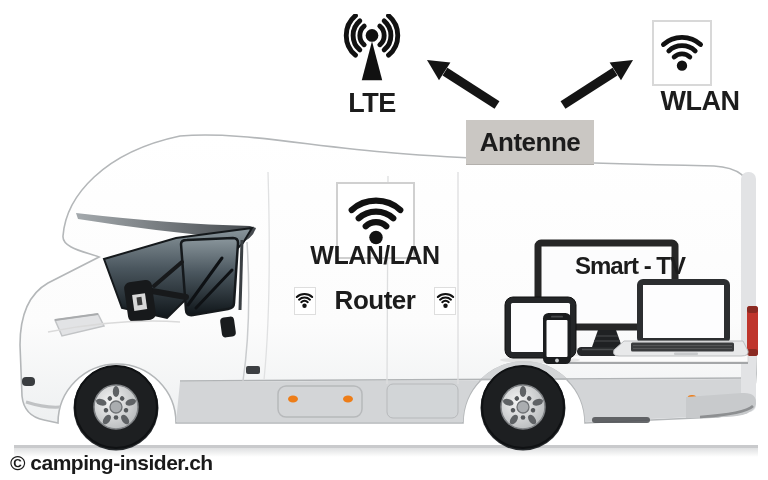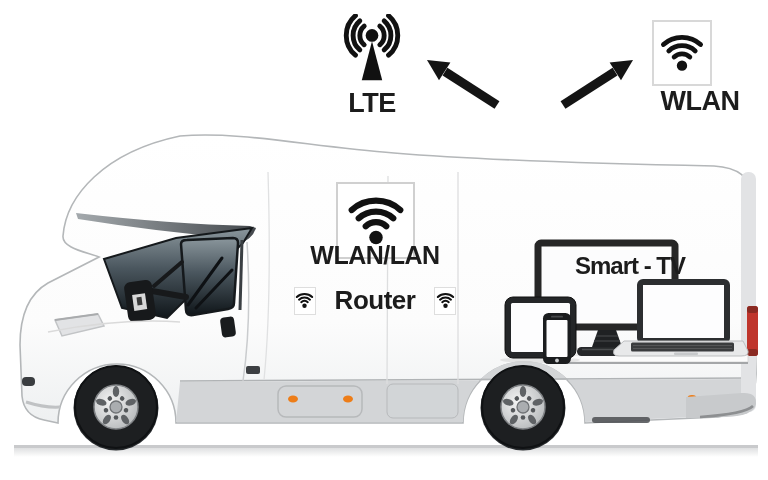--- a/index.html
+++ b/index.html
@@ -207,20 +207,23 @@
       <g stroke="#111" stroke-width="2.5" stroke-linecap="round" fill="none">
         <path d="M7.9 14.1 C 10.2 11.9 13.8 11.9 16.1 14.1"></path>
         <path d="M5.1 10.9 C 8.9 7.3 15.1 7.3 18.9 10.9"></path>
         <path d="M2.3 7.6 C 7.6 2.6 16.4 2.6 21.7 7.6"></path>
       </g>
       <circle cx="12" cy="18.6" r="2.7" fill="#111"></circle>
     </svg>
   </div>
   <div class="abs lbl wlan-label">WLAN</div>
 
+  <div class="abs antenne-box">
+    <div class="lbl">Antenne</div>
+  </div>
 
   <div class="abs icon-box router-box">
     <svg width="60" height="60" viewBox="0 0 24 24">
       <g stroke="#111" stroke-width="2.5" stroke-linecap="round" fill="none">
         <path d="M7.9 14.1 C 10.2 11.9 13.8 11.9 16.1 14.1"></path>
         <path d="M5.1 10.9 C 8.9 7.3 15.1 7.3 18.9 10.9"></path>
         <path d="M2.3 7.6 C 7.6 2.6 16.4 2.6 21.7 7.6"></path>
       </g>
       <circle cx="12" cy="18.6" r="2.7" fill="#111"></circle>
     </svg>
@@ -245,14 +248,15 @@
           <path d="M5.1 10.9 C 8.9 7.3 15.1 7.3 18.9 10.9"></path>
           <path d="M2.3 7.6 C 7.6 2.6 16.4 2.6 21.7 7.6"></path>
         </g>
         <circle cx="12" cy="18.6" r="2.8" fill="#111"></circle>
       </svg>
     </span>
   </div>
 
   <div class="abs lbl smarttv-label">Smart - TV</div>
 
+  <div class="abs watermark">© camping-insider.ch</div>
 
 </div>
 
 </body></html>

